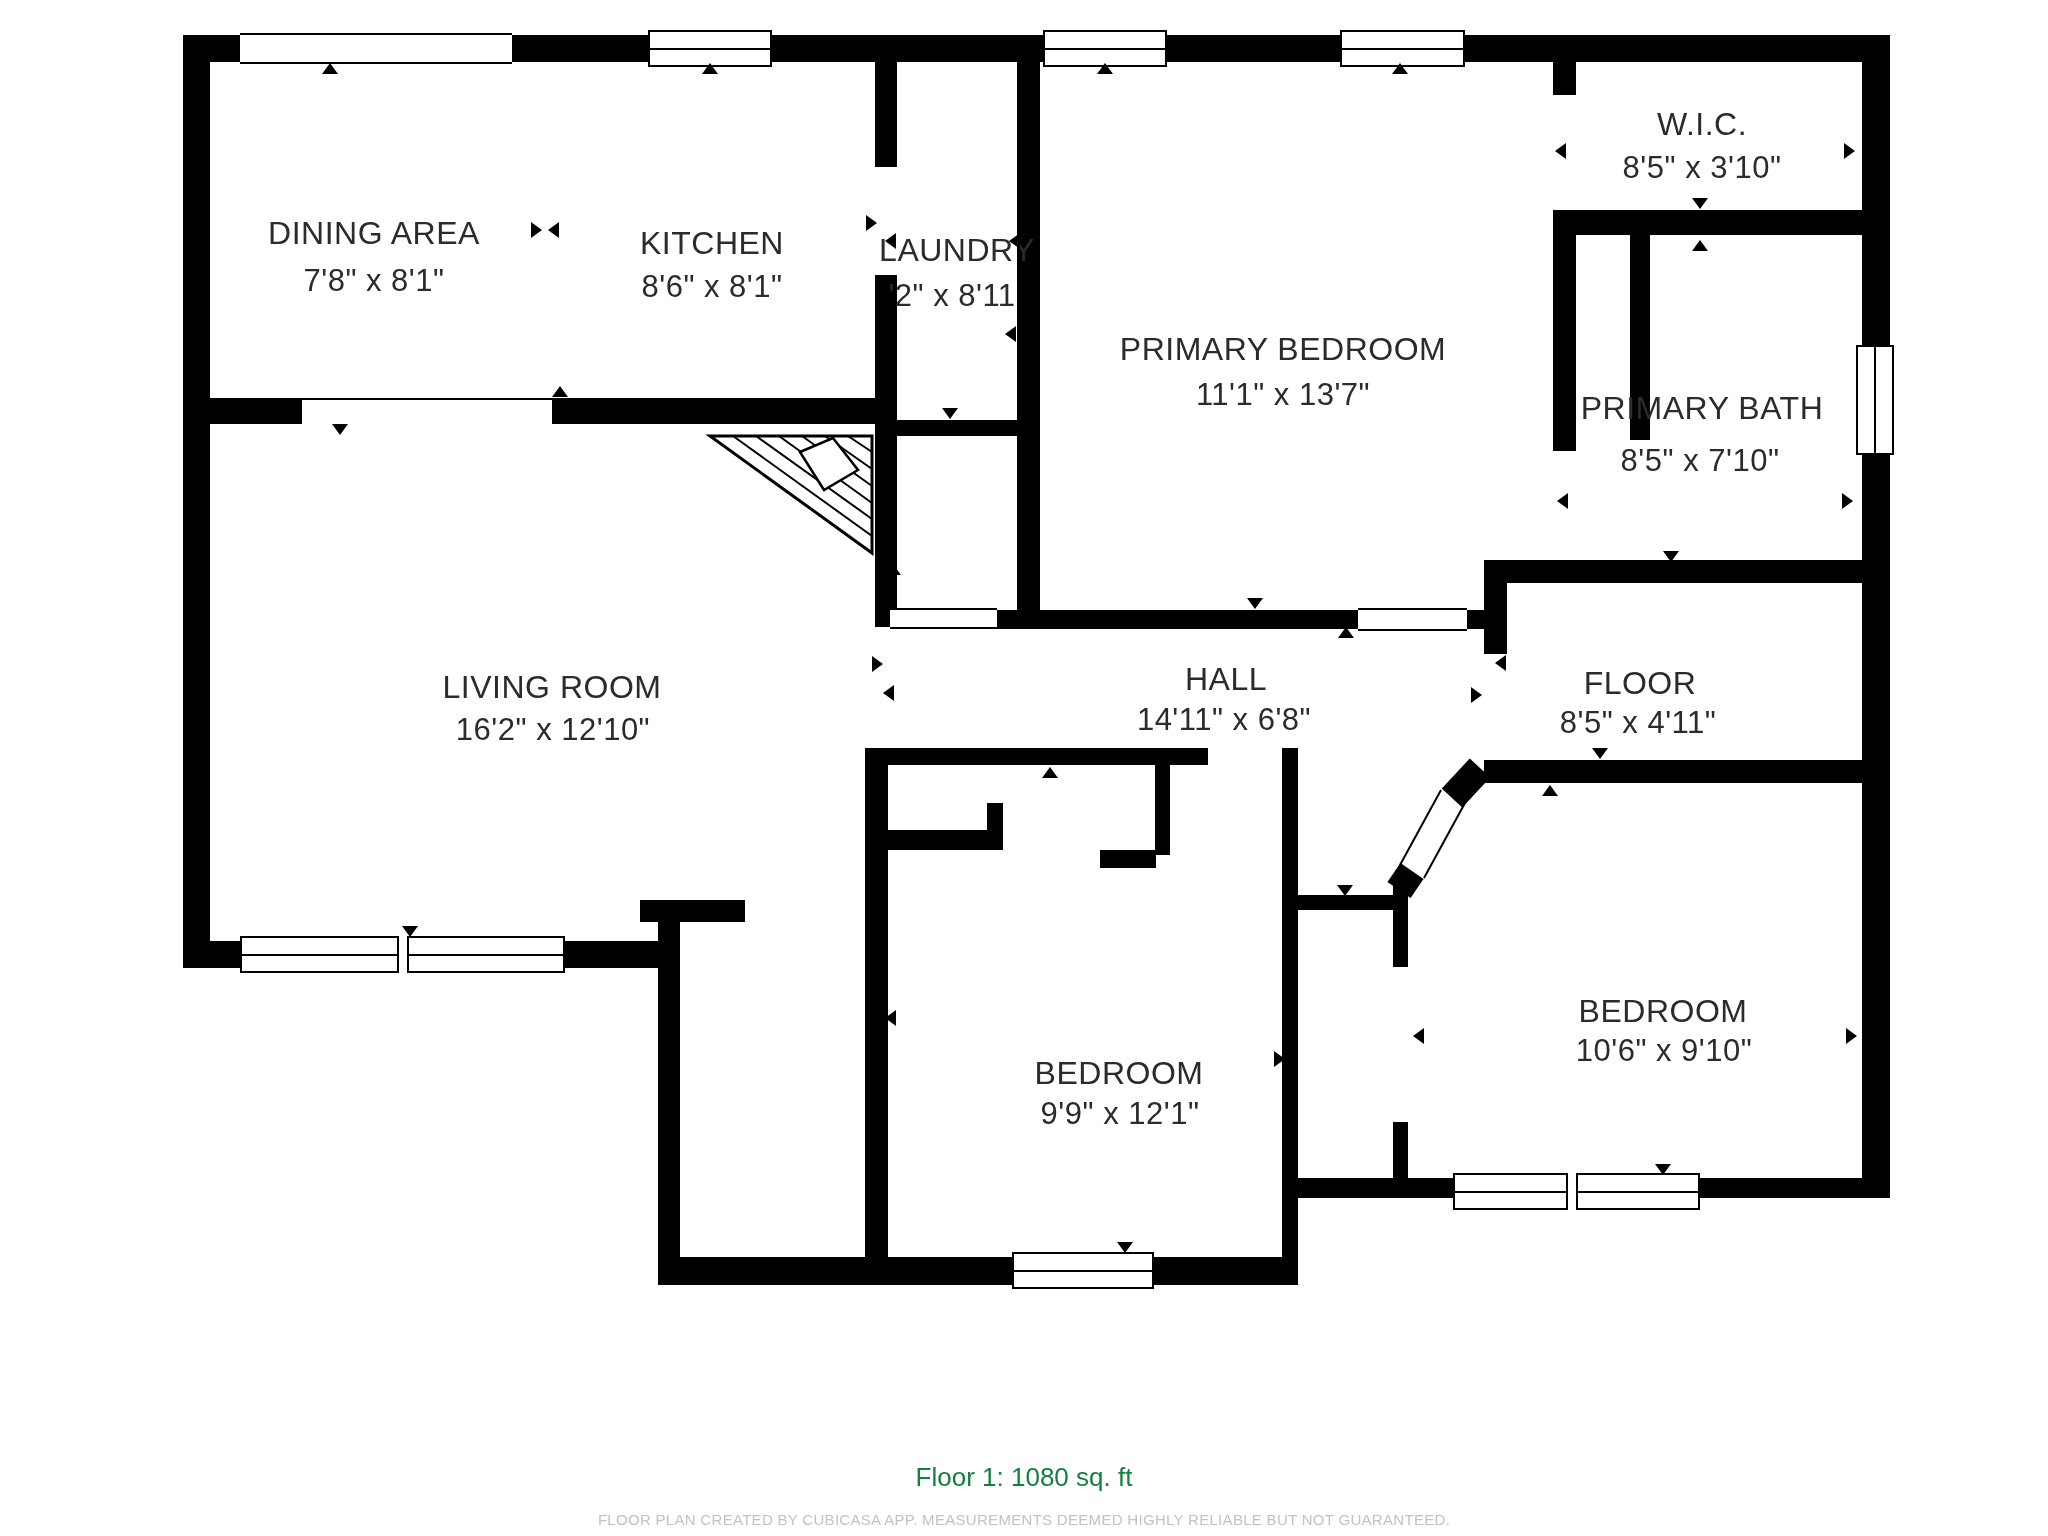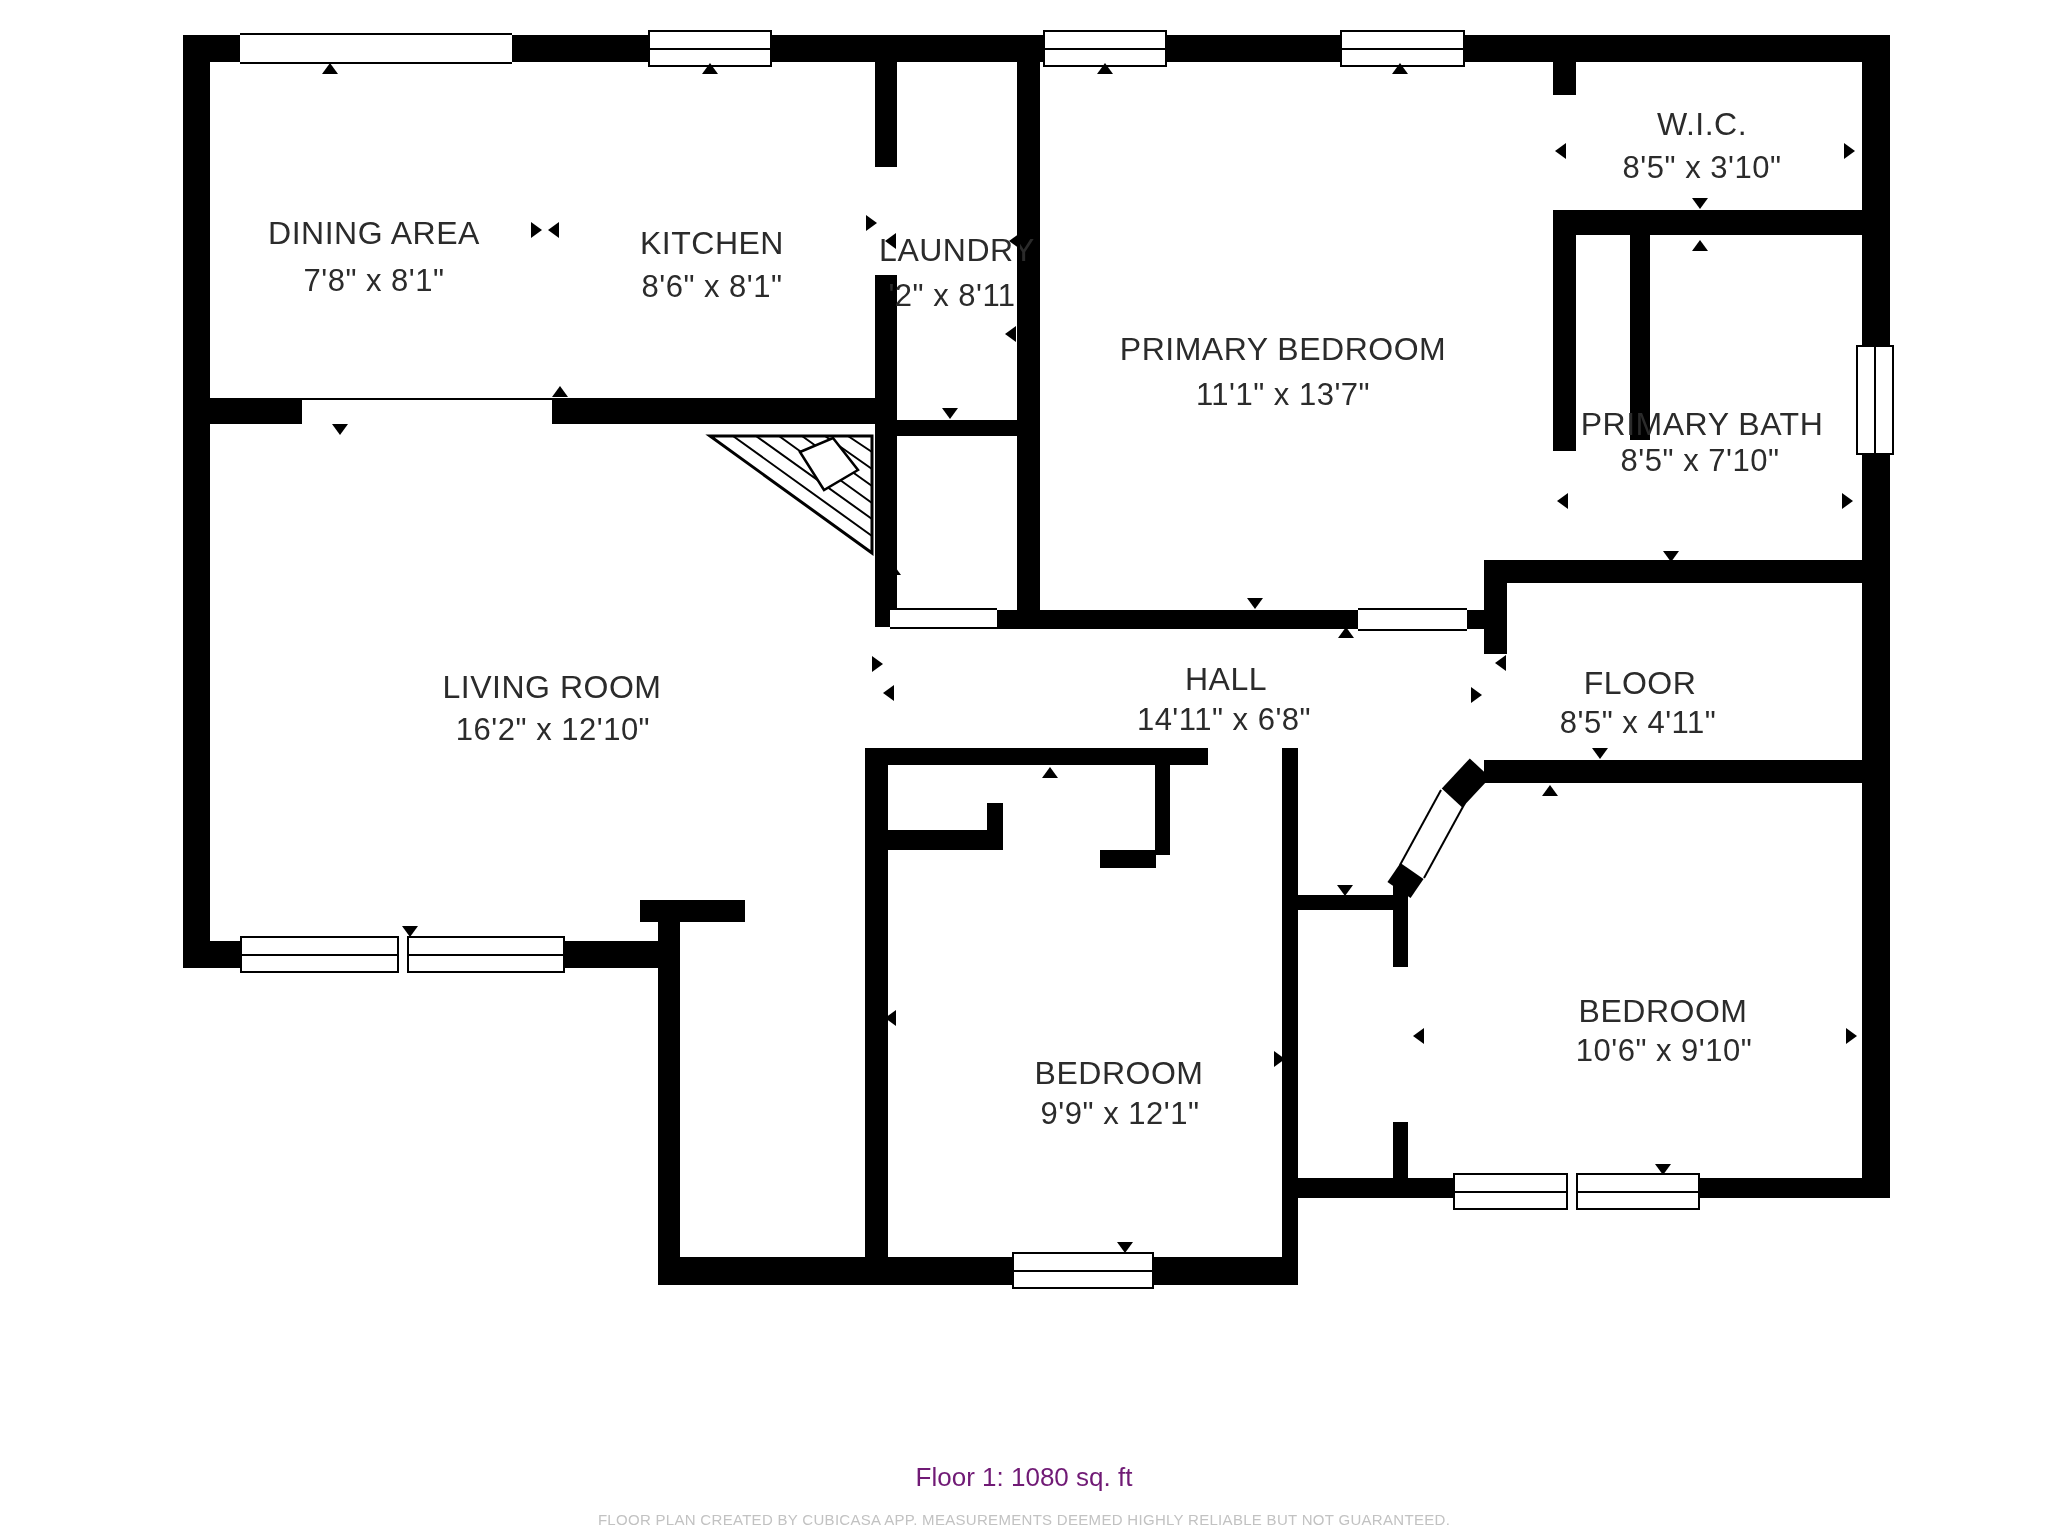--- a/index.html
+++ b/index.html
@@ -14,21 +14,21 @@
   .open-t{position:absolute;background:#fff;border-top:2px solid #000;z-index:4;box-sizing:border-box;}
   .lbl,.dims{position:absolute;transform:translate(-50%,-50%);white-space:nowrap;color:#2b2b2b;z-index:5;text-align:center;}
   .lbl{font-size:32px;letter-spacing:.5px;}
   .dims{font-size:31px;letter-spacing:.5px;}
   .tu,.td,.tl,.tr{position:absolute;width:0;height:0;z-index:6;}
   .tu{border-left:8px solid transparent;border-right:8px solid transparent;border-bottom:11px solid #000;}
   .td{border-left:8px solid transparent;border-right:8px solid transparent;border-top:11px solid #000;}
   .tl{border-top:8px solid transparent;border-bottom:8px solid transparent;border-right:11px solid #000;}
   .tr{border-top:8px solid transparent;border-bottom:8px solid transparent;border-left:11px solid #000;}
   .sum-bold{position:absolute;left:1024px;transform:translateX(-50%);top:1428px;font-size:28px;font-weight:bold;color:#111;white-space:nowrap;}
-  .sum-floor{position:absolute;left:1024px;transform:translateX(-50%);top:1462px;font-size:26px;color:#701a75;white-space:nowrap;}
+  .sum-floor{position:absolute;left:1024px;transform:translateX(-50%);top:1462px;font-size:26px;color:#15803d;white-space:nowrap;}
   .credit{position:absolute;left:1024px;transform:translateX(-50%);top:1511px;font-size:15px;color:#c2c2c2;letter-spacing:.3px;white-space:nowrap;}
 </style>
 </head>
 <body>
 
 <div id="canvas">
 
   <div class="w" style="left:183px;top:35px;width:1707px;height:27px"></div>
   <div class="w" style="left:183px;top:35px;width:27px;height:933px"></div>
   <div class="w" style="left:205px;top:398px;width:97px;height:26px"></div>
@@ -154,21 +154,21 @@
   <div class="lbl" style="left:374px;top:233px">DINING AREA</div>
   <div class="dims" style="left:374px;top:281px">7'8" x 8'1"</div>
   <div class="lbl" style="left:712px;top:243px">KITCHEN</div>
   <div class="dims" style="left:712px;top:287px">8'6" x 8'1"</div>
   <div class="lbl" style="left:957px;top:250px">LAUNDRY</div>
   <div class="dims" style="left:952px;top:296px">'2" x 8'11</div>
   <div class="lbl" style="left:1283px;top:349px">PRIMARY BEDROOM</div>
   <div class="dims" style="left:1283px;top:395px">11'1" x 13'7"</div>
   <div class="lbl" style="left:1702px;top:124px">W.I.C.</div>
   <div class="dims" style="left:1702px;top:168px">8'5" x 3'10"</div>
-  <div class="lbl" style="left:1702px;top:424px">PRIMARY BATH</div>
+  <div class="lbl" style="left:1702px;top:408px">PRIMARY BATH</div>
   <div class="dims" style="left:1700px;top:461px">8'5" x 7'10"</div>
   <div class="lbl" style="left:552px;top:687px">LIVING ROOM</div>
   <div class="dims" style="left:553px;top:730px">16'2" x 12'10"</div>
   <div class="lbl" style="left:1226px;top:679px">HALL</div>
   <div class="dims" style="left:1224px;top:720px">14'11" x 6'8"</div>
   <div class="lbl" style="left:1640px;top:683px">FLOOR</div>
   <div class="dims" style="left:1638px;top:723px">8'5" x 4'11"</div>
   <div class="lbl" style="left:1119px;top:1073px">BEDROOM</div>
   <div class="dims" style="left:1120px;top:1114px">9'9" x 12'1"</div>
   <div class="lbl" style="left:1663px;top:1011px">BEDROOM</div>

